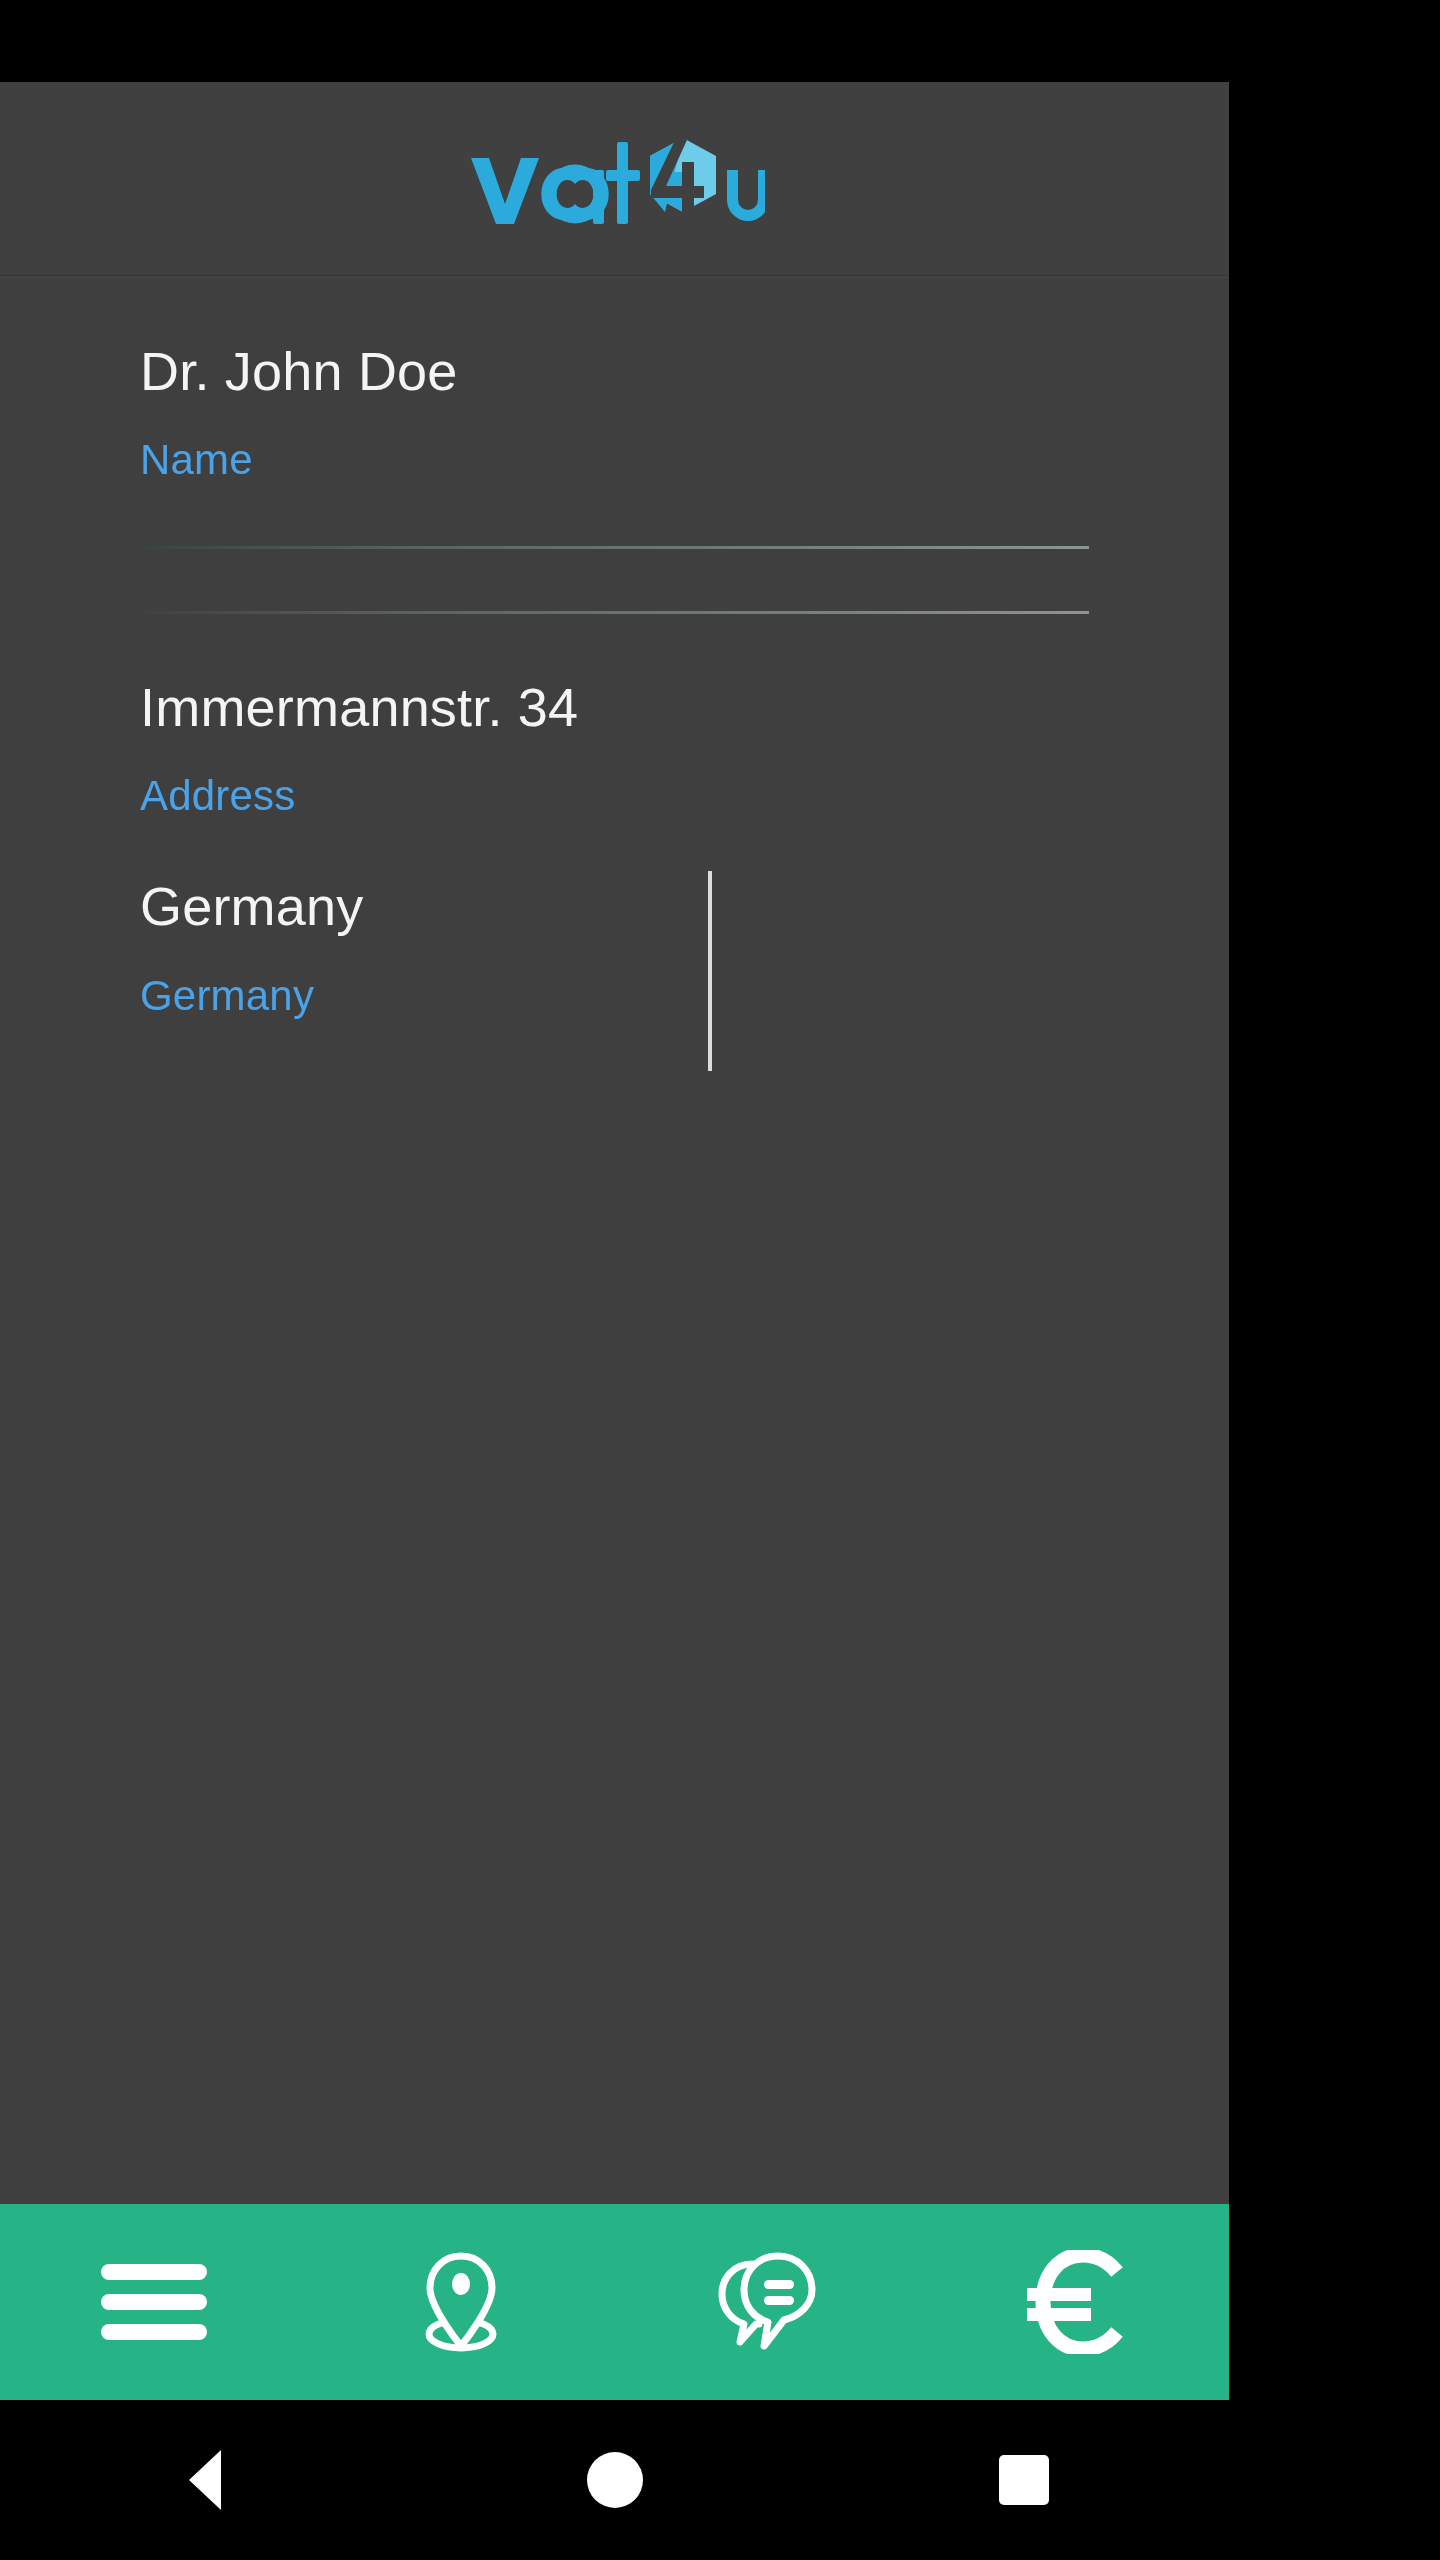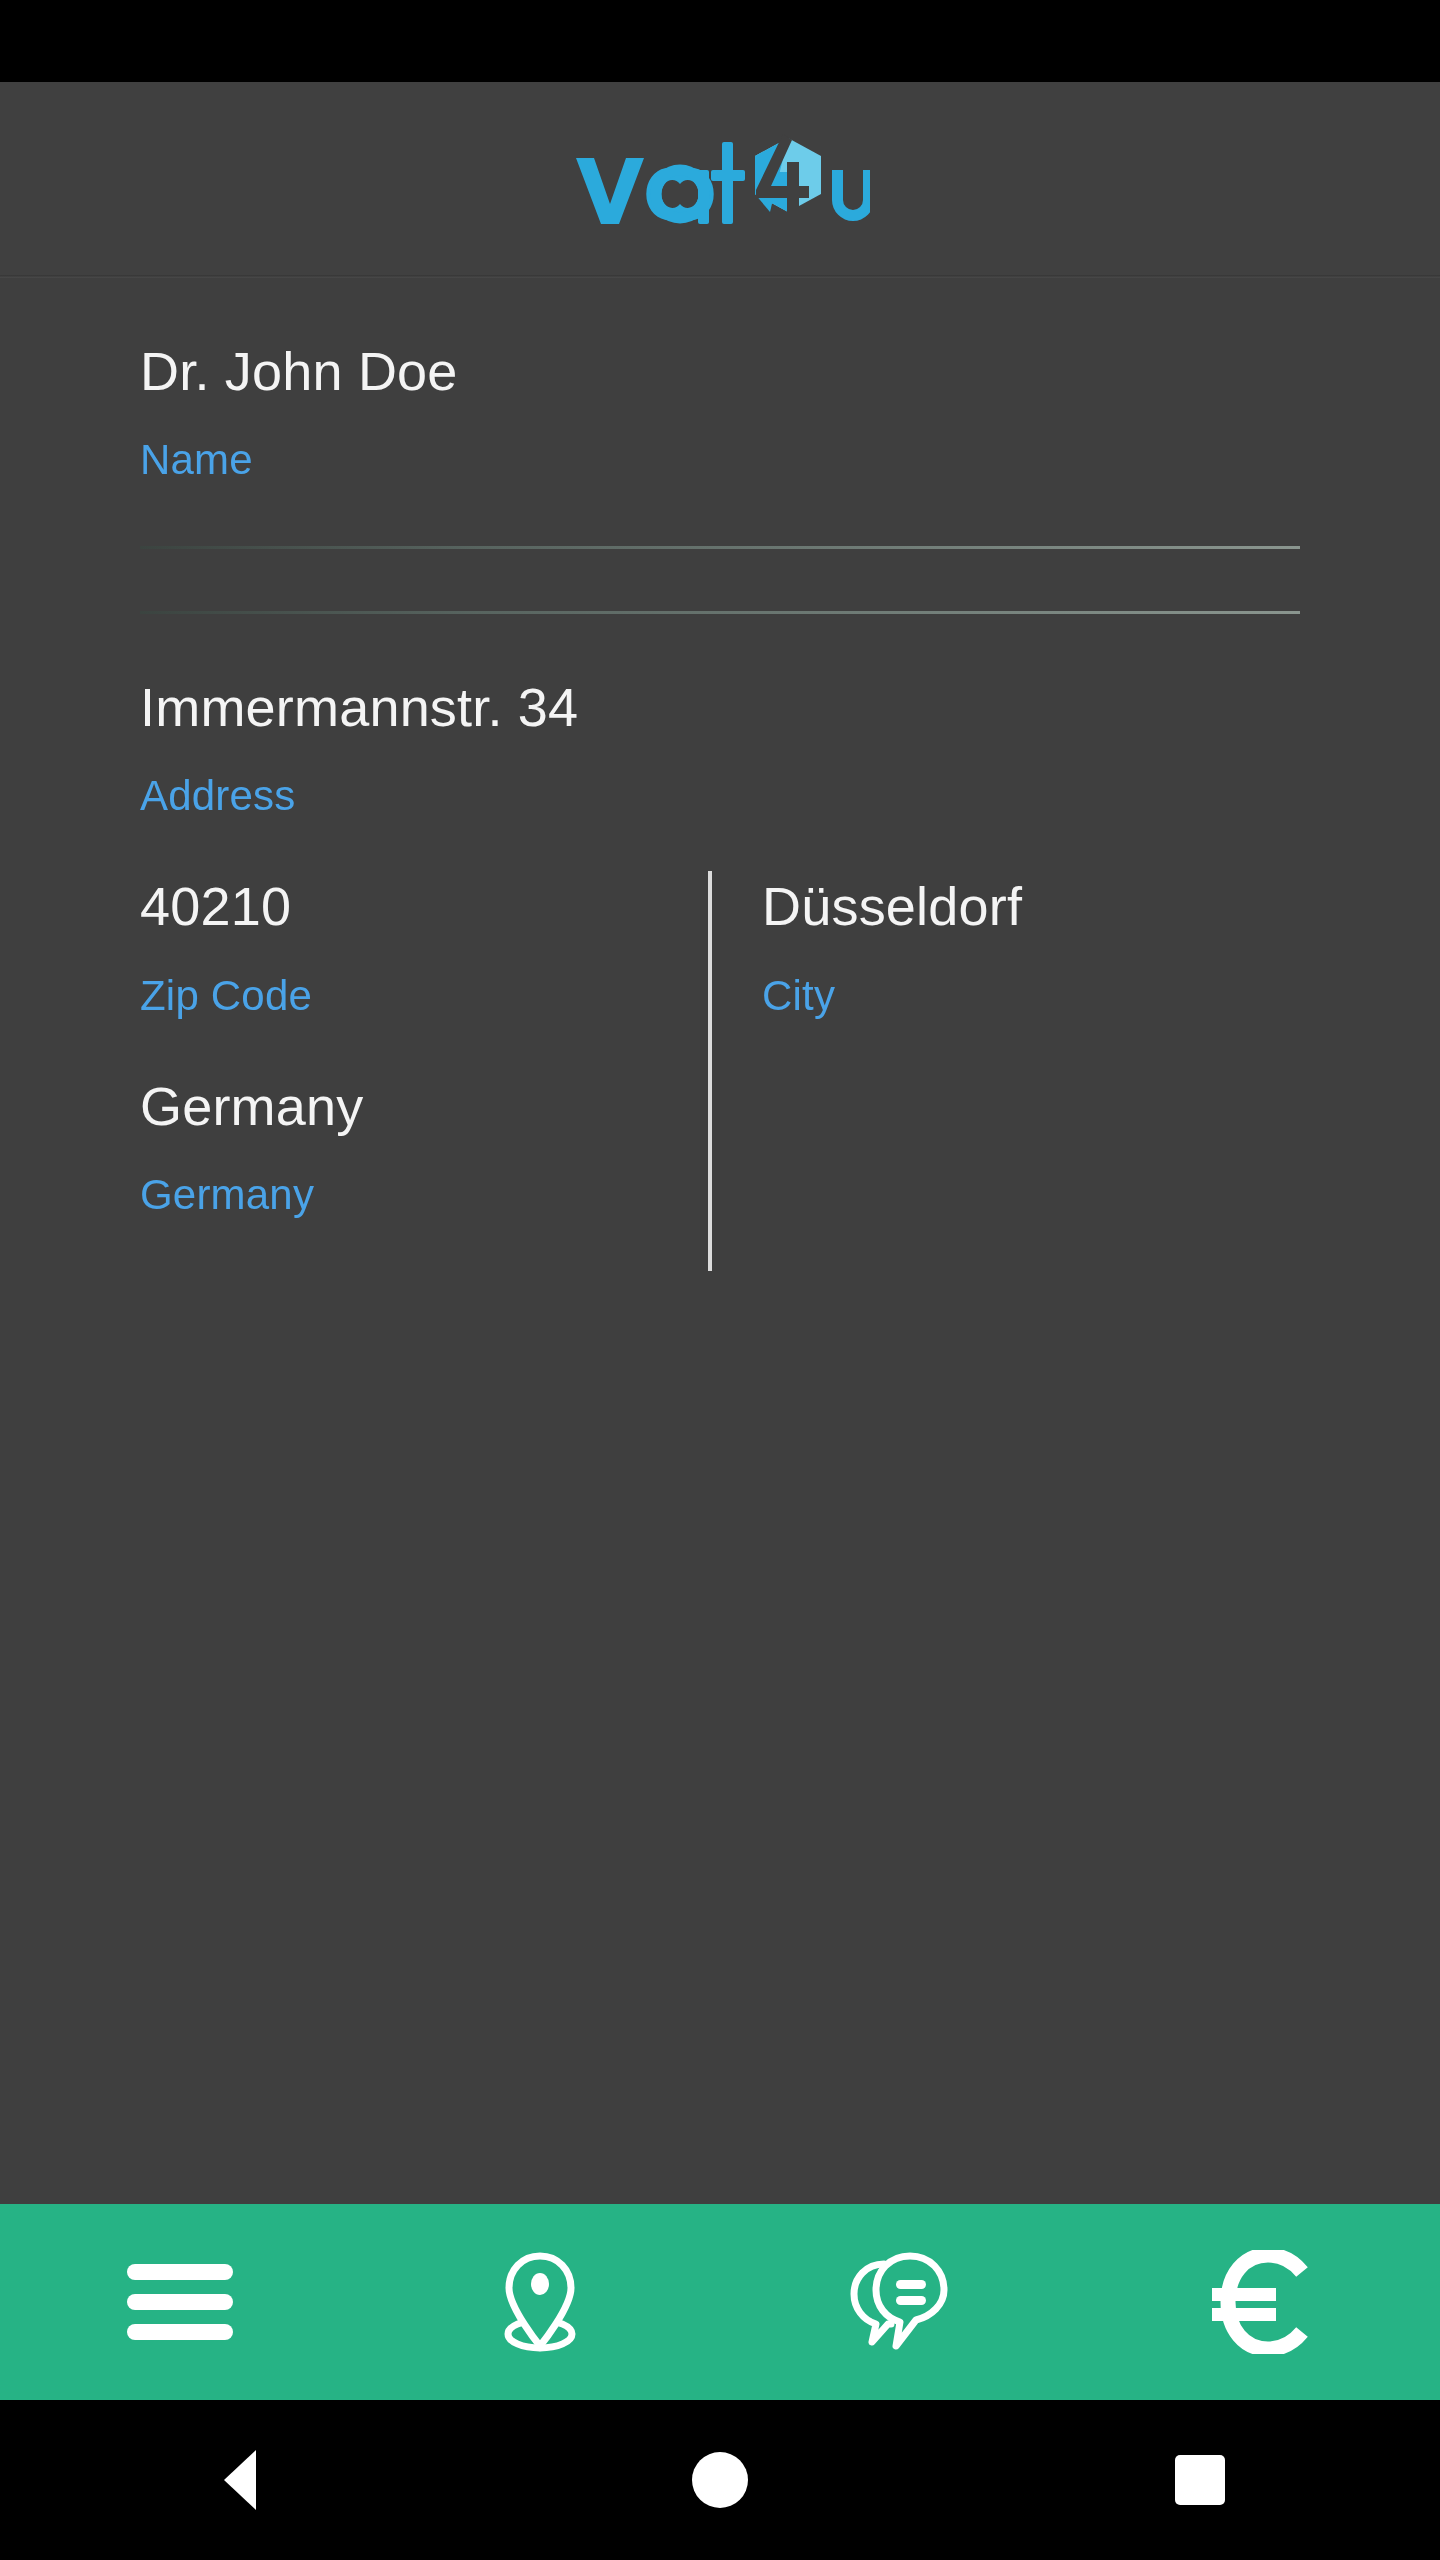--- a/index.html
+++ b/index.html
@@ -5,21 +5,21 @@
   * { margin:0; padding:0; box-sizing:border-box; }
   html, body {
     width:1440px; height:2560px;
     background:#000;
     font-family:"Liberation Sans", sans-serif;
     overflow:hidden;
   }
 
   #screen {
     position:relative;
-    width:1440px; height:2560px;
+    width:1229px; height:2560px;
     background:#0f172a;
     display:flex;
     flex-direction:column;
   }
 
   
   .status-bar {
     height:82px;
     background:#000000;
     flex:0 0 82px;
@@ -208,31 +208,20 @@
     </div>
     <div class="divider"></div>
 
     <div class="divider"></div>
 
     <div class="field-block row-single">
       <div class="field-value">Immermannstr. 34</div>
       <div class="field-label">Address</div>
     </div>
 
-    <div class="row-double">
-      <div class="vdivider"></div>
-      <div class="col left">
-        <div class="field-value">40210</div>
-        <div class="field-label">Zip Code</div>
-      </div>
-      <div class="col right">
-        <div class="field-value">Düsseldorf</div>
-        <div class="field-label">City</div>
-      </div>
-    </div>
 
     <div class="row-double">
       <div class="vdivider"></div>
       <div class="col left">
         <div class="field-value">Germany</div>
         <div class="field-label">Germany</div>
       </div>
     </div>
 
   </div>

